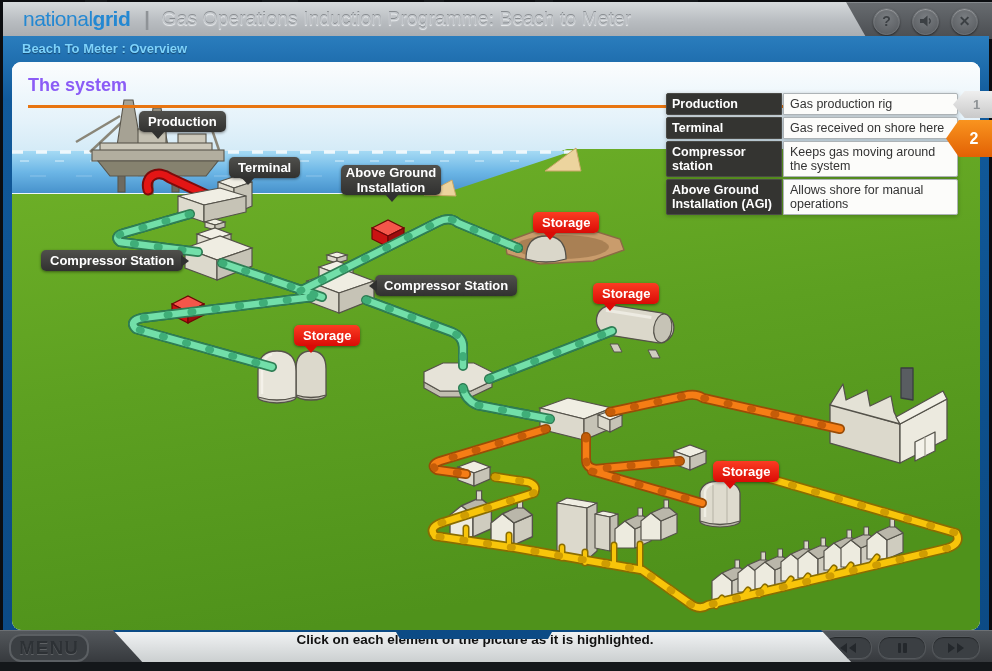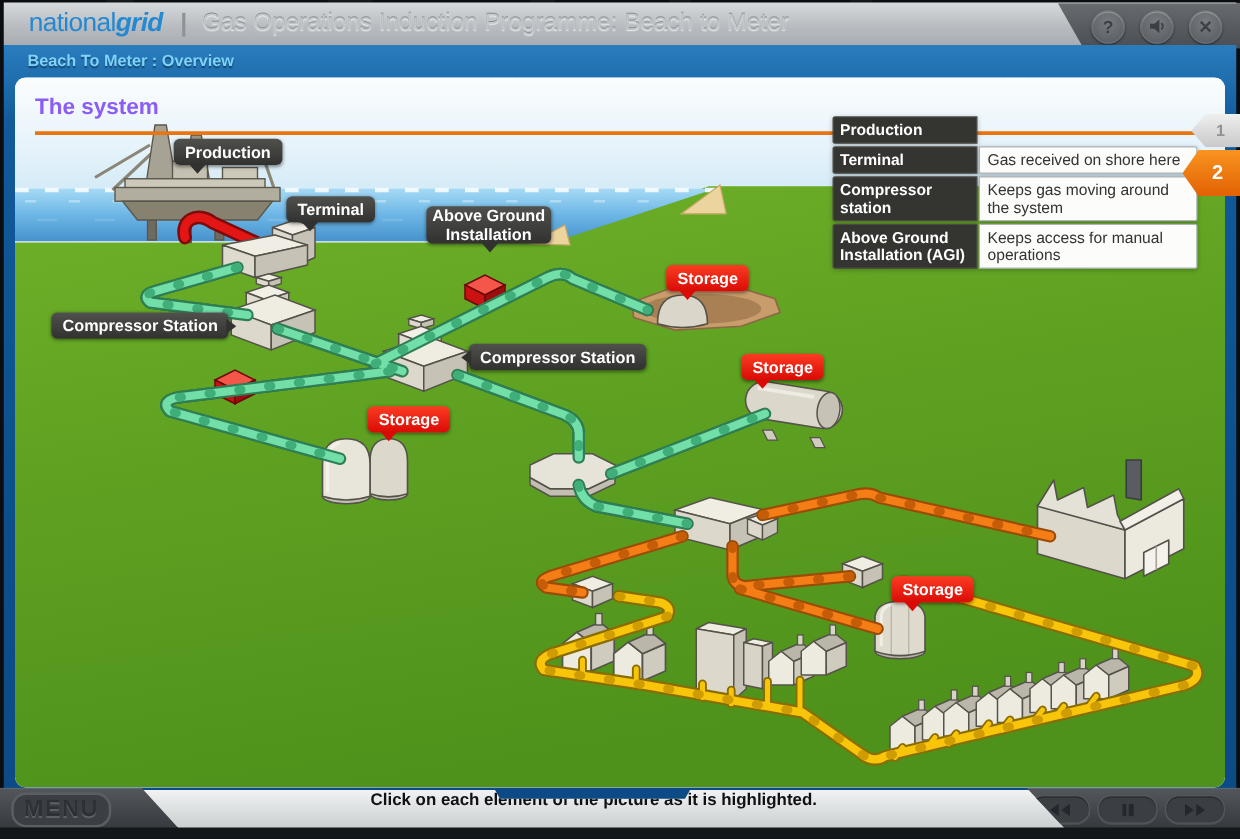--- a/index.html
+++ b/index.html
@@ -4,21 +4,21 @@
 <style>
   html,body{margin:0;padding:0;background:#0b0d10;}
   .app{position:relative;width:992px;height:671px;overflow:hidden;background:#0b0d10;
        font-family:"Liberation Sans",sans-serif;-webkit-font-smoothing:antialiased;}
   
   .top-tab{position:absolute;top:0;height:6px;background:#15181b;}
   .topbar{position:absolute;left:3px;top:2px;width:986px;height:34px;
           background:linear-gradient(#d6dadc,#b9bdc1 55%,#a9adb1);
           border-bottom:2px solid #16191c;display:flex;align-items:center;}
   .logo{margin-left:20px;font-size:21px;color:#2488d2;letter-spacing:-0.5px;}
-  .logo .g{font-weight:bold;font-style:italic;}
+  .logo .g{font-weight:bold;}
   .bar-sep{color:#8f9397;font-size:20px;margin:0 12px 0 14px;font-weight:bold;}
   .apptitle{font-weight:normal;font-size:19px;color:#c3c7cb;
             text-shadow:0 -1px 0 #898d91,0 1px 1px #eef0f2;letter-spacing:0.2px;}
   .tr-panel{position:absolute;right:0;top:2px;width:146px;height:37px;
             background:linear-gradient(#676b6f,#4a4d51);
             clip-path:polygon(0 0,100% 0,100% 100%,21px 100%);
             border-top:1px solid #85898d;display:flex;align-items:center;justify-content:flex-end;
             gap:12px;padding-right:14px;box-sizing:border-box;}
   .cbtn{width:25px;height:25px;border-radius:50%;background:radial-gradient(circle at 50% 35%,#797d81,#55585c);
         box-shadow:inset 0 1px 1px rgba(255,255,255,.35),0 1px 2px rgba(0,0,0,.5);
@@ -454,32 +454,33 @@
     <div class="ml pt-right" style="left:29px;top:188px;">Compressor Station</div>
     <div class="ml pt-left" style="left:363px;top:213px;">Compressor Station</div>
     <div class="ml storage" style="left:521px;top:150px;">Storage</div>
     <div class="ml storage" style="left:581px;top:221px;">Storage</div>
     <div class="ml storage" style="left:282px;top:263px;">Storage</div>
     <div class="ml storage" style="left:701px;top:399px;">Storage</div>
 
     <div class="legend">
       <div class="lrow">
         <div class="lterm">Production</div>
+        <div class="ldesc">Gas production rig</div>
       </div>
       <div class="lrow">
         <div class="lterm">Terminal</div>
         <div class="ldesc">Gas received on shore here</div>
       </div>
       <div class="lrow">
         <div class="lterm">Compressor station</div>
         <div class="ldesc">Keeps gas moving around the system</div>
       </div>
       <div class="lrow">
         <div class="lterm">Above Ground Installation (AGI)</div>
-        <div class="ldesc">Keeps access for manual operations</div>
+        <div class="ldesc">Allows shore for manual operations</div>
       </div>
     </div>
   </div>
 
   <div class="badge badge1">1</div>
   <div class="badge badge2">2</div>
 
   <div class="f-light">
     <span class="instr">Click on each element of the picture as it is highlighted.</span>
   </div>

